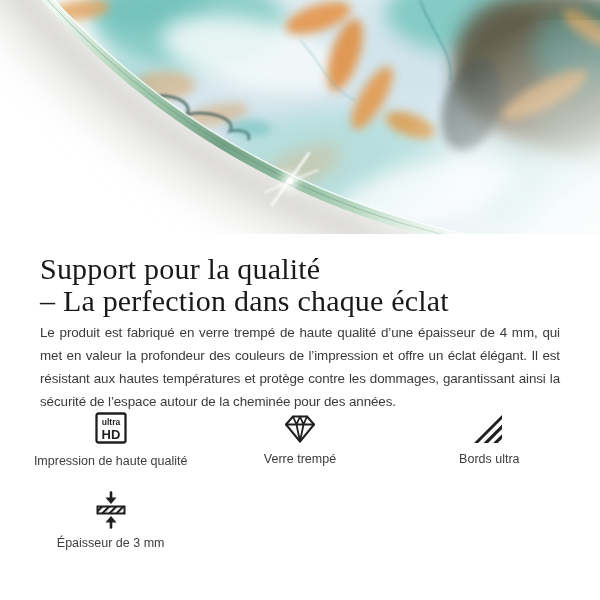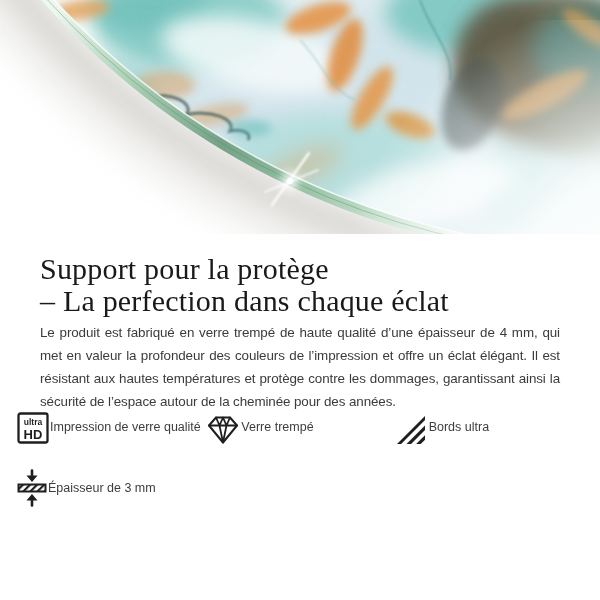--- a/index.html
+++ b/index.html
@@ -9,21 +9,21 @@
   .photo svg{display:block;}
   .title{position:absolute;left:40px;right:40px;top:233px;
          font-family:"Liberation Serif","DejaVu Serif",serif;font-weight:400;
          font-size:30px;line-height:32px;color:#191919;letter-spacing:0.2px;}
   .title span{display:block;}
   .desc{position:absolute;left:40px;right:40px;top:308px;
         font-size:13.4px;line-height:23px;letter-spacing:-0.1px;
         color:#3b3b3b;text-align:justify;}
   .features{position:absolute;left:16px;right:16px;top:401px;
             display:grid;grid-template-columns:repeat(3,1fr);row-gap:16px;}
-  .cell{display:flex;flex-direction:row;align-items:center;}
+  .cell{display:flex;flex-direction:column;align-items:center;}
   .icon-box{height:44px;display:flex;align-items:flex-end;justify-content:center;}
   .icon-box svg{display:block;}
   .feat-label{margin-top:7px;font-size:12.5px;line-height:15px;color:#3d3d3d;text-align:center;}
   .ico{stroke:#1f1f1f;fill:none;stroke-width:2.3;stroke-linecap:round;stroke-linejoin:round;}
   .ico-fill{fill:#1f1f1f;stroke:none;}
   .hd-top{font-family:"Liberation Sans",sans-serif;font-size:8.5px;font-weight:600;fill:#1f1f1f;}
   .hd-bot{font-family:"Liberation Sans",sans-serif;font-size:13px;font-weight:700;fill:#1f1f1f;}
 </style>
 </head>
 <body>
@@ -114,38 +114,38 @@
       <g>
         <line x1="309" y1="153" x2="272" y2="205" stroke="#ffffff" stroke-width="2.2" stroke-linecap="round" filter="url(#b1)" opacity="0.95"></line>
         <line x1="265" y1="192" x2="318" y2="170" stroke="#ffffff" stroke-width="1.6" stroke-linecap="round" filter="url(#b1)" opacity="0.85"></line>
         <circle cx="290" cy="181" r="9" fill="#ffffff" filter="url(#b6)" opacity="0.9"></circle>
         <circle cx="290" cy="181" r="3" fill="#ffffff"></circle>
       </g>
     </svg>
   </div>
 
   <h1 class="title">
-    <span>Support pour la protège</span>
+    <span>Support pour la qualité</span>
     <span>– La perfection dans chaque éclat</span>
   </h1>
 
   <p class="desc">Le produit est fabriqué en verre trempé de haute qualité d’une épaisseur de 4 mm, qui met en valeur la profondeur des couleurs de l’impression et offre un éclat élégant. Il est résistant aux hautes températures et protège contre les dommages, garantissant ainsi la sécurité de l’espace autour de la cheminée pour des années.</p>
 
   <div class="features">
 
 
     <div class="cell">
       <div class="icon-box" style="padding-bottom:2px">
         <svg width="34" height="34" viewBox="0 0 34 34">
           <rect class="ico" x="2.5" y="2.5" width="29" height="29" rx="2"></rect>
           <text class="hd-top" x="17" y="14" text-anchor="middle">ultra</text>
           <text class="hd-bot" x="17" y="27.5" text-anchor="middle">HD</text>
         </svg>
       </div>
-      <div class="feat-label">Impression de verre qualité</div>
+      <div class="feat-label">Impression de haute qualité</div>
     </div>
 
 
     <div class="cell">
       <div class="icon-box">
         <svg width="36" height="32" viewBox="0 0 36 32">
           <path class="ico" style="stroke-width:2" d="M4,11.5 L11,3.5 H25 L32,11.5 L18,28.5 Z"></path>
           <path class="ico" style="stroke-width:1.8" d="M4,11.5 H32"></path>
           <path class="ico" style="stroke-width:1.8" d="M11,3.5 L14.5,11.5 L18,3.5 L21.5,11.5 L25,3.5"></path>
           <path class="ico" style="stroke-width:1.8" d="M14.5,11.5 L18,28.5 M21.5,11.5 L18,28.5"></path>

